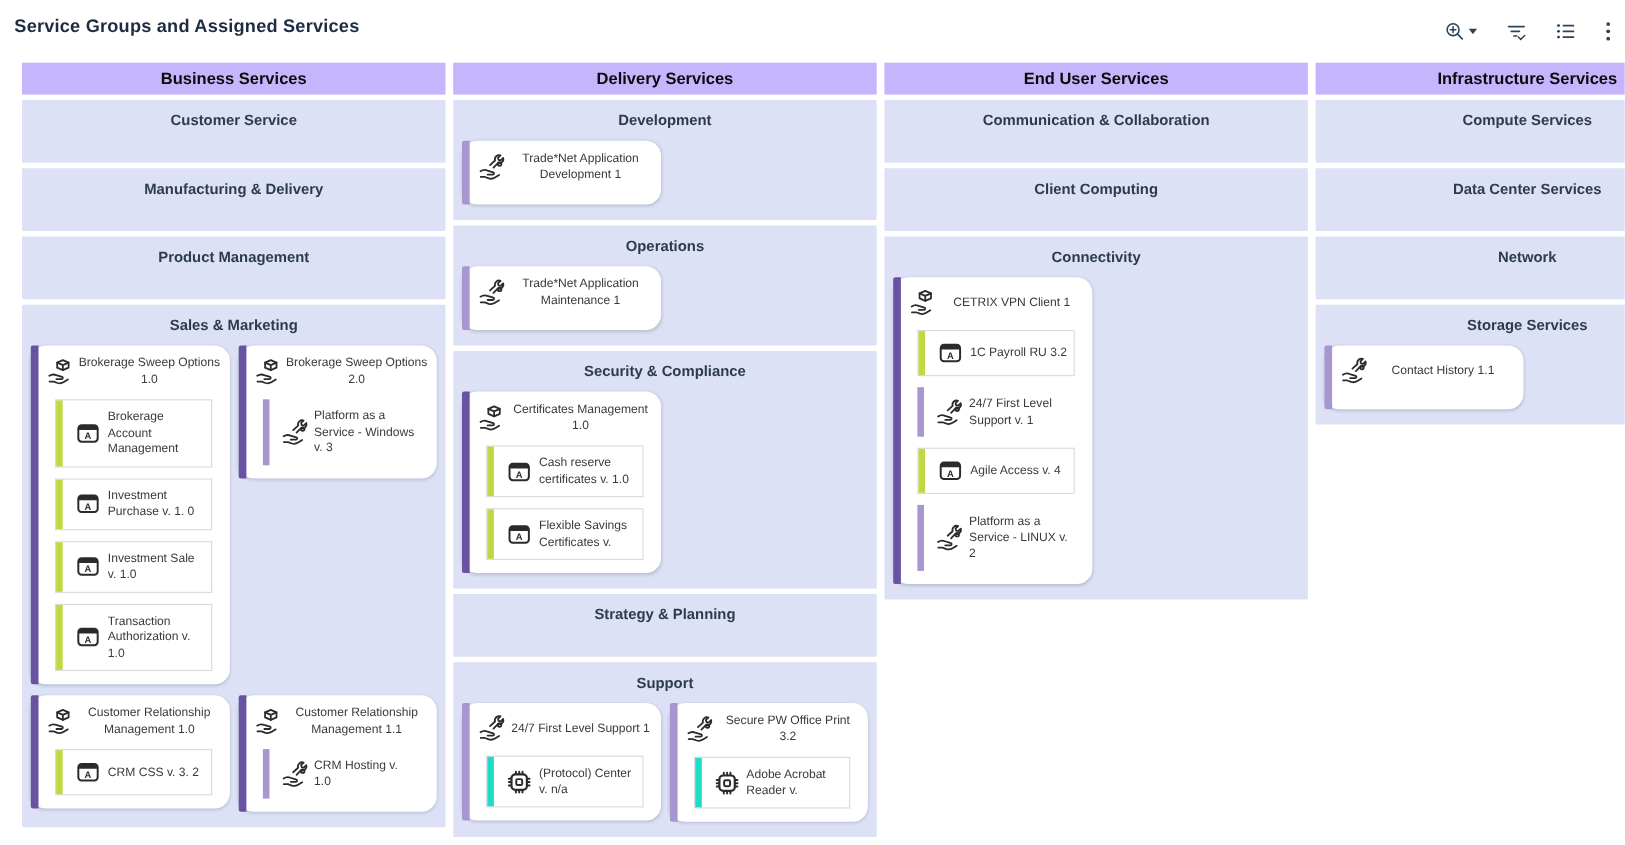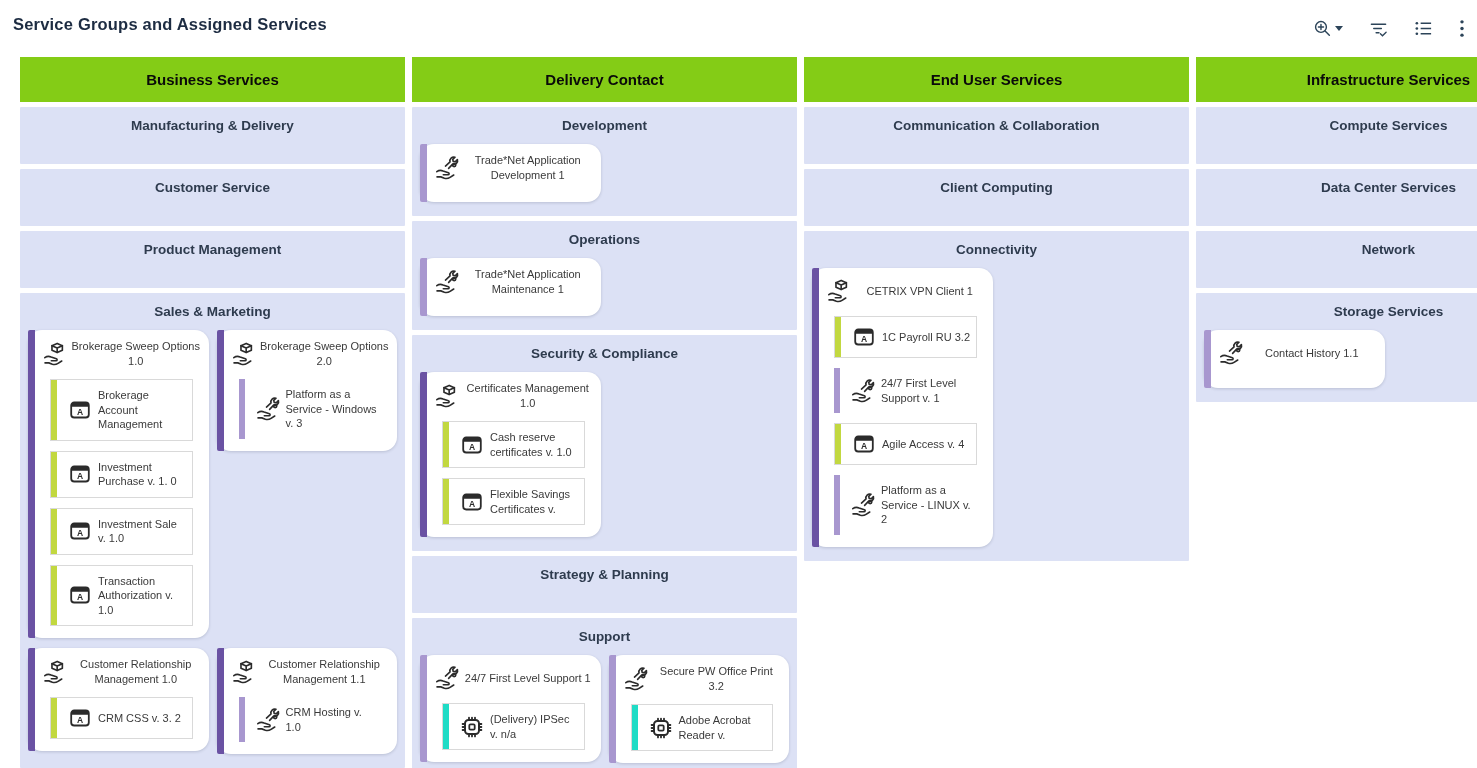--- a/index.html
+++ b/index.html
@@ -10,21 +10,21 @@
   
   .topbar{position:relative;height:73px;}
   .page-title{position:absolute;left:13px;top:15px;font-size:16.5px;font-weight:bold;color:#1d2c42;letter-spacing:.2px;}
   .toolbar{position:absolute;right:10px;top:17px;display:flex;align-items:center;gap:22px;}
   .tbtn{display:flex;align-items:center;gap:3px;background:none;border:none;padding:2px;cursor:pointer;}
   .tbtn svg{display:block;}
   
   .board{position:absolute;left:20px;top:57px;display:flex;gap:7px;width:1561px;}
   .column{width:385px;flex:0 0 385px;display:flex;flex-direction:column;gap:5px;}
   .col-header{
-    height:45px;background:#84cc16;display:flex;align-items:center;justify-content:center;
+    height:29px;background:#c4b5fd;display:flex;align-items:center;justify-content:center;
     font-size:15px;font-weight:bold;color:#0a0a0a;
   }
   .svc-section{background:#dce1f5;min-height:57px;box-sizing:border-box;padding-bottom:4px;border-radius:1px;}
   .section-title{
     text-align:center;font-size:13.5px;font-weight:bold;color:#2e3b4e;
     padding:11px 6px 9px 6px;cursor:default;
   }
   .cards-grid{
     display:grid;grid-template-columns:1fr 1fr;gap:10px 8px;
     padding:2px 8px 10px 8px;align-items:start;
@@ -99,24 +99,24 @@
         </svg>
       </span>
     </button>
   </div>
 </div>
 
 <div class="board" id="board">
     <div class="column">
       <div class="col-header">Business Services</div>
       <section class="svc-section">
+        <div class="section-title">Customer Service</div>
+      </section>
+      <section class="svc-section">
         <div class="section-title">Manufacturing &amp; Delivery</div>
-      </section>
-      <section class="svc-section">
-        <div class="section-title">Customer Service</div>
       </section>
       <section class="svc-section">
         <div class="section-title">Product Management</div>
       </section>
       <section class="svc-section">
         <div class="section-title">Sales &amp; Marketing</div>
         <div class="cards-grid">
           <div class="pcard">
             <span class="accent-bar" style="background: rgb(106, 82, 163);"></span>
             <div class="pcard-head">
@@ -257,21 +257,21 @@
                   </svg>
                 </span>
                 <span class="ccard-title">CRM Hosting v. 1.0</span>
               </div>
             </div>
           </div>
         </div>
       </section>
     </div>
     <div class="column">
-      <div class="col-header">Delivery Contact</div>
+      <div class="col-header">Delivery Services</div>
       <section class="svc-section">
         <div class="section-title">Development</div>
         <div class="cards-grid">
           <div class="pcard">
             <span class="accent-bar" style="background: rgb(168, 151, 207);"></span>
             <div class="pcard-head">
               <span class="card-icon">
                 <svg width="26" height="26" viewBox="0 0 24 24" fill="none" stroke="#2b2b2b" stroke-width="1.5" stroke-linecap="round" stroke-linejoin="round">
                   <path d="M10.6 10.2l4.2-3.8c-.4-1.3 0-2.7 1-3.6 1-.9 2.4-1.2 3.6-.7l-2.1 2 .4 1.8 1.9.4 2-2.1c.4 1.3.1 2.7-.9 3.6-1 1-2.4 1.2-3.7.9l-3.5 3.6"></path>
                   <circle cx="18.6" cy="9.3" r="1.5"></circle>
@@ -368,21 +368,21 @@
             <div class="children">
               <div class="ccard bordered">
                 <span class="accent-bar" style="background: rgb(31, 220, 198);"></span>
                 <span class="card-icon">
                   <svg width="24" height="24" viewBox="0 0 24 24" fill="none" stroke="#2b2b2b" stroke-linecap="round">
                     <rect x="5" y="5" width="14" height="14" rx="3.5" stroke-width="2"></rect>
                     <rect x="9.3" y="9.3" width="5.4" height="5.4" rx="1.2" stroke-width="1.8"></rect>
                     <path stroke-width="1.8" d="M9 2.6V4.4M12 2.6V4.4M15 2.6V4.4M9 19.6v1.8M12 19.6v1.8M15 19.6v1.8M2.6 9H4.4M2.6 12H4.4M2.6 15H4.4M19.6 9h1.8M19.6 12h1.8M19.6 15h1.8"></path>
                   </svg>
                 </span>
-                <span class="ccard-title">(Delivery) IPSec v. n/a</span>
+                <span class="ccard-title">(Protocol) Center v. n/a</span>
               </div>
             </div>
           </div>
           <div class="pcard">
             <span class="accent-bar" style="background: rgb(168, 151, 207);"></span>
             <div class="pcard-head">
               <span class="card-icon">
                 <svg width="26" height="26" viewBox="0 0 24 24" fill="none" stroke="#2b2b2b" stroke-width="1.5" stroke-linecap="round" stroke-linejoin="round">
                   <path d="M10.6 10.2l4.2-3.8c-.4-1.3 0-2.7 1-3.6 1-.9 2.4-1.2 3.6-.7l-2.1 2 .4 1.8 1.9.4 2-2.1c.4 1.3.1 2.7-.9 3.6-1 1-2.4 1.2-3.7.9l-3.5 3.6"></path>
                   <circle cx="18.6" cy="9.3" r="1.5"></circle>

